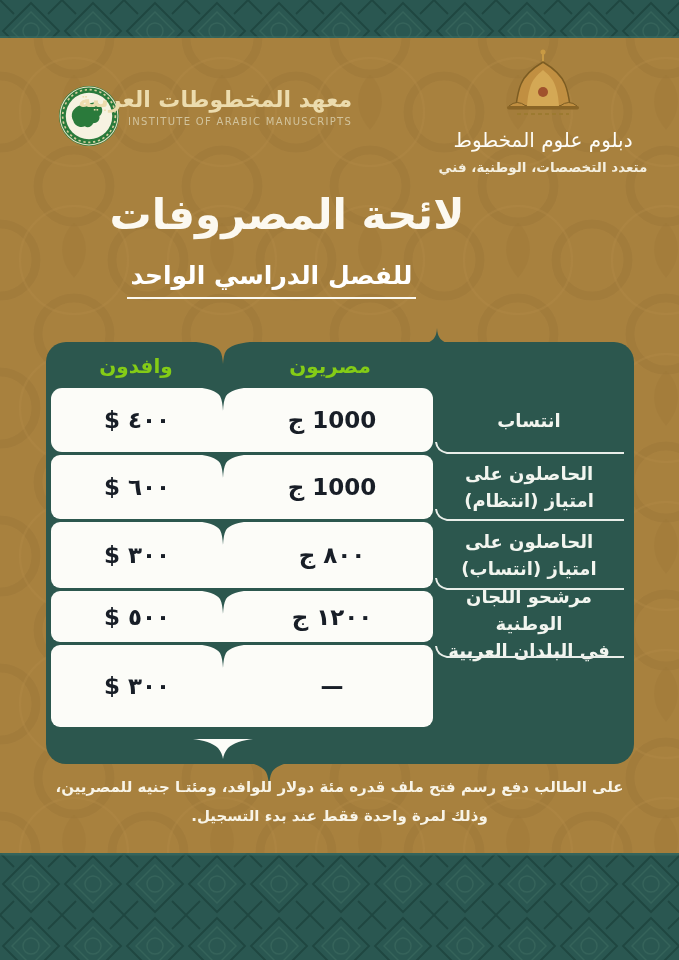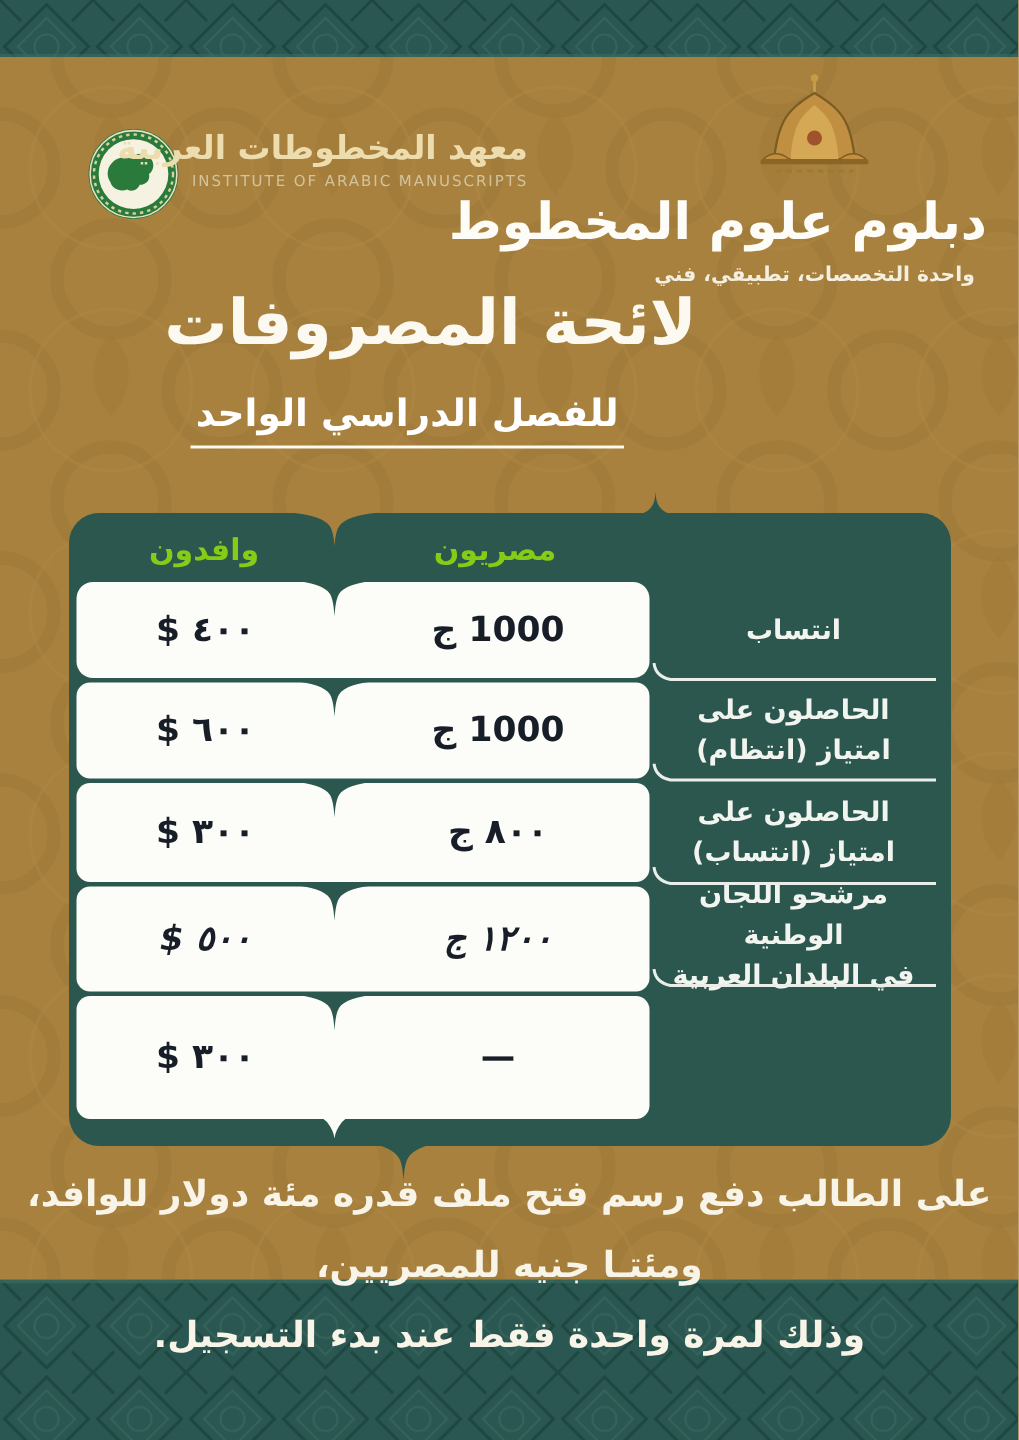--- a/index.html
+++ b/index.html
@@ -15,38 +15,38 @@
   .bg-damask{left:0;top:38px;width:679px;height:815px;}
   .band-bottom{left:0;top:853px;width:679px;height:107px;}
   
   .inst-logo{left:58px;top:85px;width:300px;height:72px;}
   .inst-emblem{position:absolute;left:0;top:0;width:62px;height:62px;}
   .inst-text{position:absolute;left:70px;top:2px;width:224px;}
   .inst-ar{font-size:22px;font-weight:bold;color:#ecdcae;direction:rtl;text-align:center;white-space:nowrap;}
   .inst-en{margin-top:4px;font-size:10px;letter-spacing:1.3px;color:#d2c39c;text-align:right;white-space:nowrap;}
   .dip-logo{left:428px;top:48px;width:230px;text-align:center;}
   .dip-ornament{width:96px;height:80px;margin:0 auto;display:block;}
-  .dip-title{margin-top:0;font-size:34px;font-weight:bold;color:#fdfcf6;direction:rtl;white-space:nowrap;}
+  .dip-title{margin-top:0;font-size:20px;font-weight:normal;color:#fdfcf6;direction:rtl;white-space:nowrap;}
   .dip-tag{margin-top:7px;font-size:13.5px;font-weight:bold;color:#f4efdf;direction:rtl;}
   
   .title{top:190px;left:0;width:574px;text-align:center;font-size:42px;font-weight:bold;color:#fcf9f0;direction:rtl;}
   .subtitle{top:261px;left:0;width:543px;text-align:center;font-size:25px;font-weight:bold;color:#ffffff;direction:rtl;}
   .subtitle span{display:inline-block;padding:0 4px 7px 4px;border-bottom:2px solid #fcf9f0;}
   
   .panel{left:46px;top:342px;width:588px;height:422px;background:#2c574e;border-radius:20px;}
   .tab{position:absolute;top:7px;height:34px;display:flex;align-items:center;justify-content:center;
        font-size:20px;font-weight:bold;color:#84cc16;direction:rtl;}
   .tab-expat{left:8px;width:164px;}
   .tab-egy{left:184px;width:200px;}
   .rows{position:absolute;left:5px;top:46px;width:382px;height:353px;display:flex;flex-direction:column;gap:3px;}
   .row{position:relative;flex:none;background:#fcfcf8;border-radius:9px;}
   .rows > .row:nth-child(1){height:64px;border-radius:11px;}
   .rows > .row:nth-child(2){height:64px;}
   .rows > .row:nth-child(3){height:66px;}
-  .rows > .row:nth-child(4){height:70px;font-style:italic;}
+  .rows > .row:nth-child(4){height:51px;}
   .rows > .row:nth-child(5){height:82px;}
   .row-notch{position:absolute;left:144px;top:-1px;width:56px;height:24px;}
   .val{position:absolute;top:0;bottom:0;display:flex;align-items:center;justify-content:center;
        font-size:23px;font-weight:bold;color:#181e27;direction:rtl;}
   .v-expat{left:0;width:172px;}
   .v-egy{left:180px;width:202px;}
   .labels{position:absolute;left:390px;top:46px;width:186px;height:353px;display:flex;flex-direction:column;gap:3px;}
   .lab{flex:none;display:flex;align-items:center;justify-content:center;text-align:center;
        color:#f2f5ef;font-size:18px;font-weight:bold;line-height:1.5;white-space:pre-line;direction:rtl;}
   .labels > div:nth-of-type(1){height:64px;}
@@ -54,21 +54,21 @@
   .labels > div:nth-of-type(3){height:66px;}
   .labels > div:nth-of-type(4){height:65px;}
   .labels > div:nth-of-type(5){height:82px;text-align:center;}
   .lab-sep{position:absolute;left:-2px;width:190px;height:14px;}
   .sep1{top:54px;} .sep2{top:121px;} .sep3{top:190px;} .sep4{top:258px;}
   .gold-notch{position:absolute;left:150px;top:0;width:54px;height:22px;}
   .ogee-spike{position:absolute;left:380px;top:-14px;width:22px;height:15px;}
   .cap-notch{position:absolute;left:147px;top:397px;width:60px;height:20px;}
   .tail{position:absolute;left:200px;top:420px;width:46px;height:26px;}
   
-  .footer{top:773px;left:18px;width:643px;text-align:center;font-size:24px;font-weight:bold;
+  .footer{top:773px;left:18px;width:643px;text-align:center;font-size:15px;font-weight:bold;
           color:#f8f4e7;line-height:1.95;direction:rtl;}
 </style>
 </head>
 <body>
 
 <div class="page">
 
   <svg class="abs band-top" aria-hidden="true">
     <defs>
       <pattern id="geoT" width="62" height="62" patternUnits="userSpaceOnUse">
@@ -146,21 +146,21 @@
       <circle cx="48" cy="4" r="2.5" fill="#c89a44"></circle>
       <path d="M48,14 C38,20 30,26 26,36 C23,43 22,50 21,58 L75,58 C74,50 73,43 70,36 C66,26 58,20 48,14 Z" fill="#c18f41" stroke="#7c5c22" stroke-width="1.5"></path>
       <path d="M48,22 C42,27 37,32 35,40 C33,46 32.5,52 32,58 L64,58 C63.5,52 63,46 61,40 C59,32 54,27 48,22 Z" fill="#d4a855"></path>
       <circle cx="48" cy="44" r="5" fill="#a0522d"></circle>
       <path d="M14,58 q8,-7 17,0 q-9,5 -17,0 z" fill="#c18f41" stroke="#7c5c22" stroke-width="1"></path>
       <path d="M82,58 q-8,-7 -17,0 q9,5 17,0 z" fill="#c18f41" stroke="#7c5c22" stroke-width="1"></path>
       <rect x="12" y="58" width="72" height="3.5" rx="1.75" fill="#8a6526"></rect>
       <path d="M22,66 h52" stroke="#9c7a30" stroke-width="2" stroke-dasharray="4 3"></path>
     </svg>
     <div class="dip-title">دبلوم علوم المخطوط</div>
-    <div class="dip-tag">واحدة التخصصات، تطبيقي، فني</div>
+    <div class="dip-tag">متعدد التخصصات، الوطنية، فني</div>
   </div>
 
   <div class="abs title">لائحة المصروفات</div>
   <div class="abs subtitle">
     <span>للفصل الدراسي الواحد</span>
   </div>
 
   <div class="abs panel">
 
     <div class="tab tab-expat">وافدون</div>

